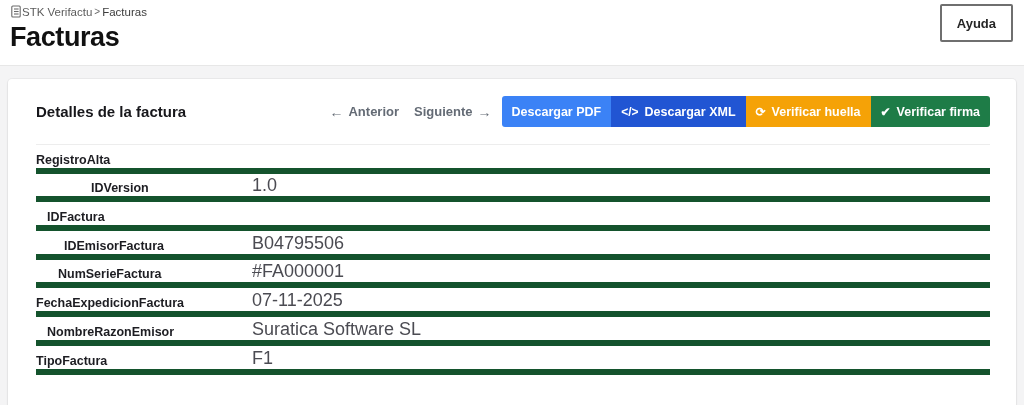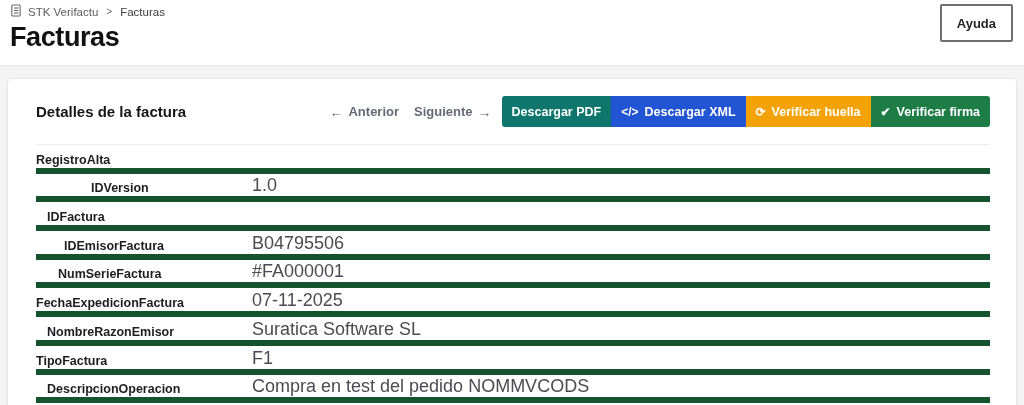--- a/index.html
+++ b/index.html
@@ -7,21 +7,21 @@
     width: 1024px; height: 405px; overflow: hidden;
     font-family: "Liberation Sans", sans-serif;
     background: #f4f4f5;
   }
   
   .topbar {
     position: relative; height: 66px; background: #ffffff;
     border-bottom: 1px solid #e7e7e7; padding: 5px 12px 0 10px;
   }
   .breadcrumb {
-    display: flex; align-items: flex-start; gap: 6px;
+    display: flex; align-items: center; 
     font-size: 11.5px; color: #5c5c5c; line-height: 14px;
   }
   .breadcrumb .bc-icon { display: inline-flex; margin-top: -1px; }
   .breadcrumb a { color: #5c5c5c; text-decoration: none; cursor: pointer; }
   .breadcrumb .bc-sep { font-size: 10px; color: #6b6b6b; padding: 0 2px; }
   .breadcrumb .bc-current { color: #3d3d3d; }
   .page-title {
     margin-top: 3px; font-size: 27px; font-weight: 700;
     letter-spacing: -0.4px; color: #111111;
   }
@@ -99,21 +99,21 @@
         <a class="nav-link">
           <span class="arrow">←</span>
           <span>Anterior</span>
         </a>
         <a class="nav-link">
           <span>Siguiente</span>
           <span class="arrow">→</span>
         </a>
       </div>
       <div class="btn-group">
-          <button class="btn" style="background: #0f766e;">
+          <button class="btn" style="background: #3b82f6;">
             <span>Descargar PDF</span>
           </button>
           <button class="btn" style="background: rgb(33, 85, 211);">
             <span class="btn-icon">&lt;/&gt;</span>
             <span>Descargar XML</span>
           </button>
           <button class="btn" style="background: rgb(245, 162, 7);">
             <span class="btn-icon">⟳</span>
             <span>Verificar huella</span>
           </button>
@@ -149,19 +149,15 @@
           <div class="cell-value">07-11-2025</div>
         </div>
         <div class="detail-row">
           <div class="cell-label"><span class="row-label" style="margin-left: 11px;">NombreRazonEmisor</span></div>
           <div class="cell-value">Suratica Software SL</div>
         </div>
         <div class="detail-row">
           <div class="cell-label"><span class="row-label" style="">TipoFactura</span></div>
           <div class="cell-value">F1</div>
         </div>
-        <div class="detail-row">
-          <div class="cell-label"><span class="row-label" style="margin-left: 11px;">DescripcionOperacion</span></div>
-          <div class="cell-value">Compra en test del pedido NOMMVCODS</div>
-        </div>
       </div>
   </div>
 </div>
 
 </body></html>

